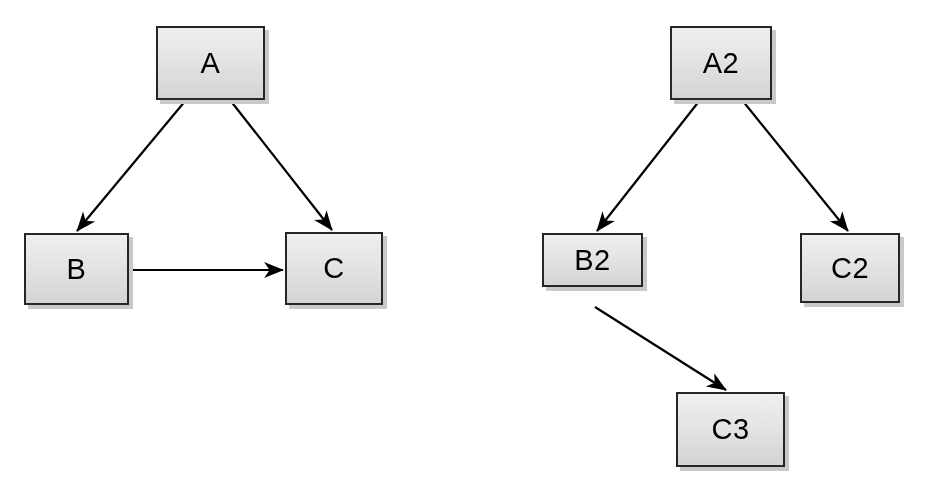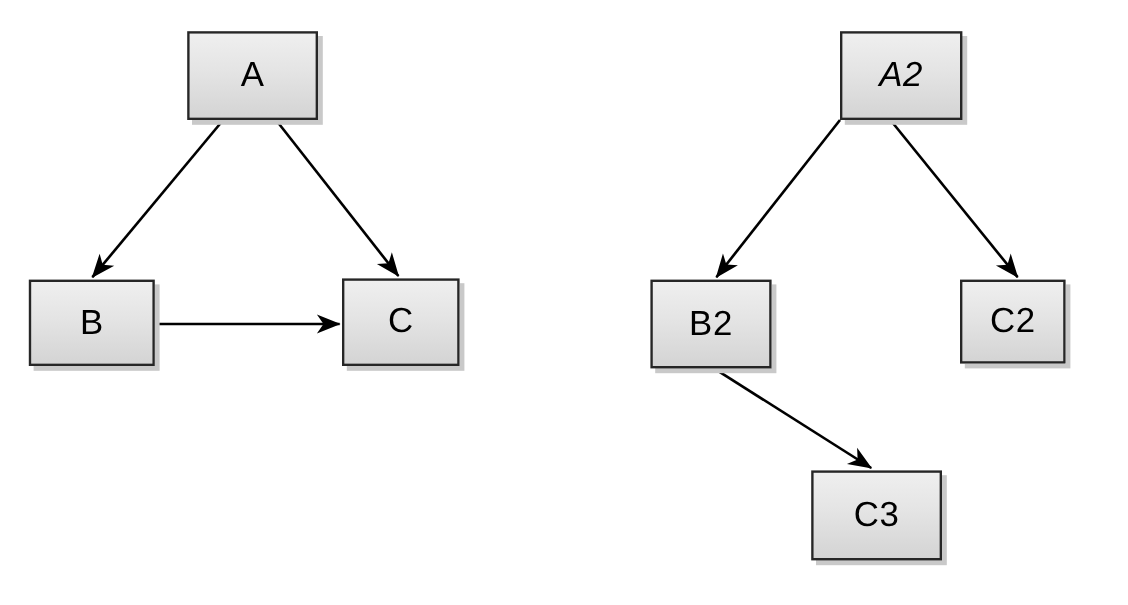--- a/index.html
+++ b/index.html
@@ -70,27 +70,27 @@
   <div id="nodes-group">
       <div class="node" style="left: 156px; top: 26px; width: 109px; height: 74px;">
         <span class="node-label">A</span>
       </div>
       <div class="node" style="left: 24px; top: 233px; width: 105px; height: 72px;">
         <span class="node-label">B</span>
       </div>
       <div class="node" style="left: 285px; top: 232px; width: 98px; height: 73px;">
         <span class="node-label">C</span>
       </div>
-      <div class="node" style="left: 700px; top: 26px; width: 102px; height: 74px; font-style: italic;">
+      <div class="node" style="left: 670px; top: 26px; width: 102px; height: 74px;">
         <span class="node-label">A2</span>
       </div>
-      <div class="node" style="left: 542px; top: 233px; width: 101px; height: 74px;">
+      <div class="node" style="left: 542px; top: 233px; width: 101px; height: 54px;">
         <span class="node-label">B2</span>
       </div>
-      <div class="node" style="left: 800px; top: 233px; width: 88px; height: 70px;">
+      <div class="node" style="left: 800px; top: 233px; width: 100px; height: 70px;">
         <span class="node-label">C2</span>
       </div>
       <div class="node" style="left: 676px; top: 392px; width: 109px; height: 75px;">
         <span class="node-label">C3</span>
       </div>
     </div>
 
 </div>
 
 </body></html>

